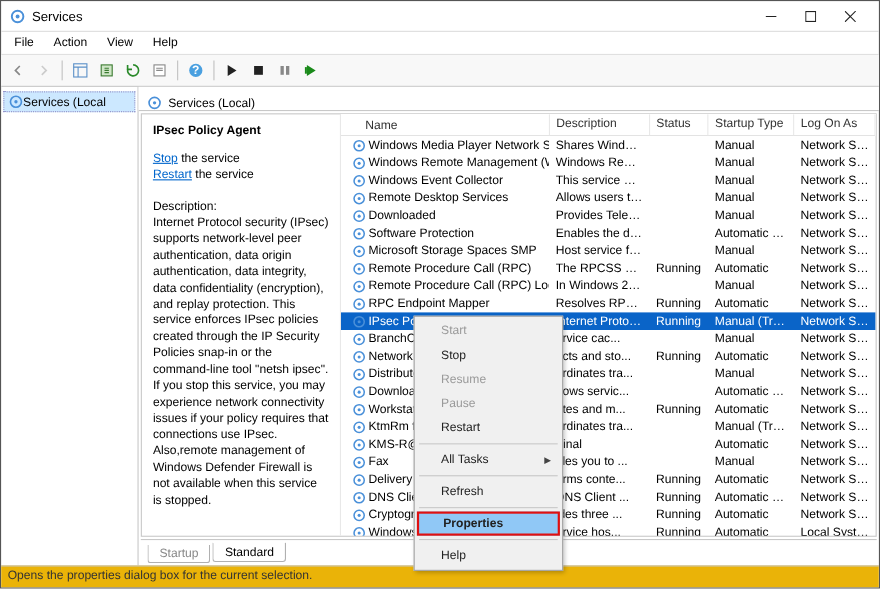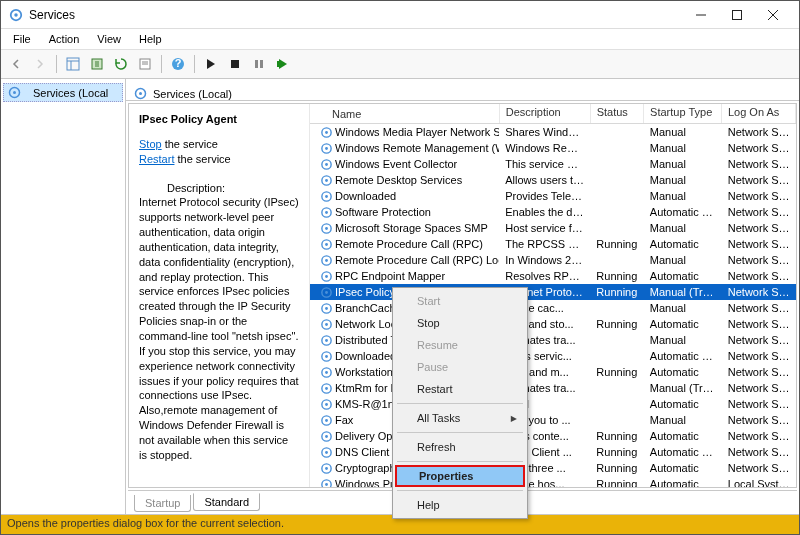--- a/index.html
+++ b/index.html
@@ -8,42 +8,42 @@
 .titlebar .icon { width: 14px; height: 14px; margin-right: 6px; }
 .titlebar .title { flex: 1; font-size: 12px; }
 .titlebar .winbtn { width: 36px; height: 24px; display: flex; align-items: center; justify-content: center; color: #222; }
 .menubar { height: 20px; display: flex; align-items: center; padding: 0 4px; gap: 2px; }
 .menubar .menu { padding: 2px 8px; cursor: default; }
 .toolbar { height: 30px; border-top: 1px solid #e0e0e0; border-bottom: 1px solid #c8c8c8; display: flex; align-items: center; padding: 0 4px; gap: 2px; background: #f8f8f8; }
 .toolbar .tb { width: 22px; height: 22px; display: flex; align-items: center; justify-content: center; border: 1px solid transparent; }
 .toolbar .sep { width: 1px; height: 18px; background: #c0c0c0; margin: 0 3px; }
 .main { flex: 1; display: flex; min-height: 0; }
 .leftpane { width: 125px; border-right: 1px solid #c8c8c8; padding: 4px 2px; overflow: hidden; }
-.leftpane .node { display: flex; align-items: center; gap: 12px; padding: 2px 4px; background: #cce8ff; border: 1px dotted #99c; }
+.leftpane .node { display: flex; align-items: center; gap: 0; padding: 2px 4px; background: #cce8ff; border: 1px dotted #99c; }
 .rightpane { flex: 1; display: flex; flex-direction: column; min-width: 0; }
 .panehdr { height: 22px; border-bottom: 1px solid #c8c8c8; display: flex; align-items: flex-end; padding: 0 8px; gap: 6px; background: #fff; }
 .content { flex: 1; display: flex; border: 1px solid #c8c8c8; margin: 2px; min-height: 0; }
 .detailcol { width: 180px; padding: 8px 10px; font-size: 11px; line-height: 1.35; overflow: hidden; }
 .detailcol h3 { font-size: 11px; font-weight: bold; margin-bottom: 10px; }
 .detailcol a { color: #0066cc; text-decoration: underline; cursor: pointer; }
-.detailcol .desc-label { margin-top: 14px; margin-left: 28px; }
+.detailcol .desc-label { margin-top: 14px; }
 .listwrap { flex: 1; position: relative; overflow: hidden; border-left: 1px solid #e8e8e8; }
 .listhdr { display: flex; height: 20px; border-bottom: 1px solid #d8d8d8; background: #fff; position: sticky; top: 0; }
 .listhdr .col { padding: 2px 6px; border-right: 1px solid #e8e8e8; color: #333; overflow: hidden; white-space: nowrap; text-overflow: ellipsis; }
 .rows { position: relative; }
 .row { display: flex; height: 16px; align-items: center; }
 .row .cell { padding: 0 6px; overflow: hidden; white-space: nowrap; text-overflow: ellipsis; }
 .row.selected { background: #0a64c8; color: #fff; }
 .gear { width: 13px; height: 13px; flex-shrink: 0; margin-left: 4px; margin-right: 2px; }
 .c-name { width: 200px; display: flex; align-items: center; }
 .c-desc { width: 96px; }
 .c-status { width: 56px; }
 .c-startup { width: 82px; }
 .c-logon { width: 78px; }
-.ctxmenu { position: absolute; left: 392px; top: 287px; width: 136px; background: #f0f0f0; border: 1px solid #a0a0a0; box-shadow: 2px 2px 4px rgba(0,0,0,0.25); z-index: 50; padding: 2px; }
+.ctxmenu { position: absolute; left: 376px; top: 287px; width: 136px; background: #f0f0f0; border: 1px solid #a0a0a0; box-shadow: 2px 2px 4px rgba(0,0,0,0.25); z-index: 50; padding: 2px; }
 .ctxmenu .mi { height: 22px; display: flex; align-items: center; padding: 0 22px; color: #222; position: relative; }
 .ctxmenu .mi.disabled { color: #9a9a9a; }
 .ctxmenu .mi.hl { background: #90c8f6; }
 .ctxmenu .mi.arrow::after { content: "▶"; font-size: 8px; position: absolute; right: 8px; color: #444; }
 .ctxmenu .msep { height: 1px; background: #c8c8c8; margin: 3px 2px; }
 .redbox { border: 2px solid #e01010; }
 .tabs { height: 22px; display: flex; align-items: flex-end; padding: 0 6px; border-top: 1px solid #c8c8c8; margin: 0 2px 2px; }
 .tabs .tab { padding: 2px 10px; border: 1px solid #b0b0b0; border-top: none; border-radius: 0 0 3px 3px; margin-right: 2px; background: #fff; font-size: 11px; }
 .tabs .tab.active { background: #fff; border-top: 1px solid #fff; position: relative; top: -1px; }
 .tabs .tab.ext { color: #888; }

